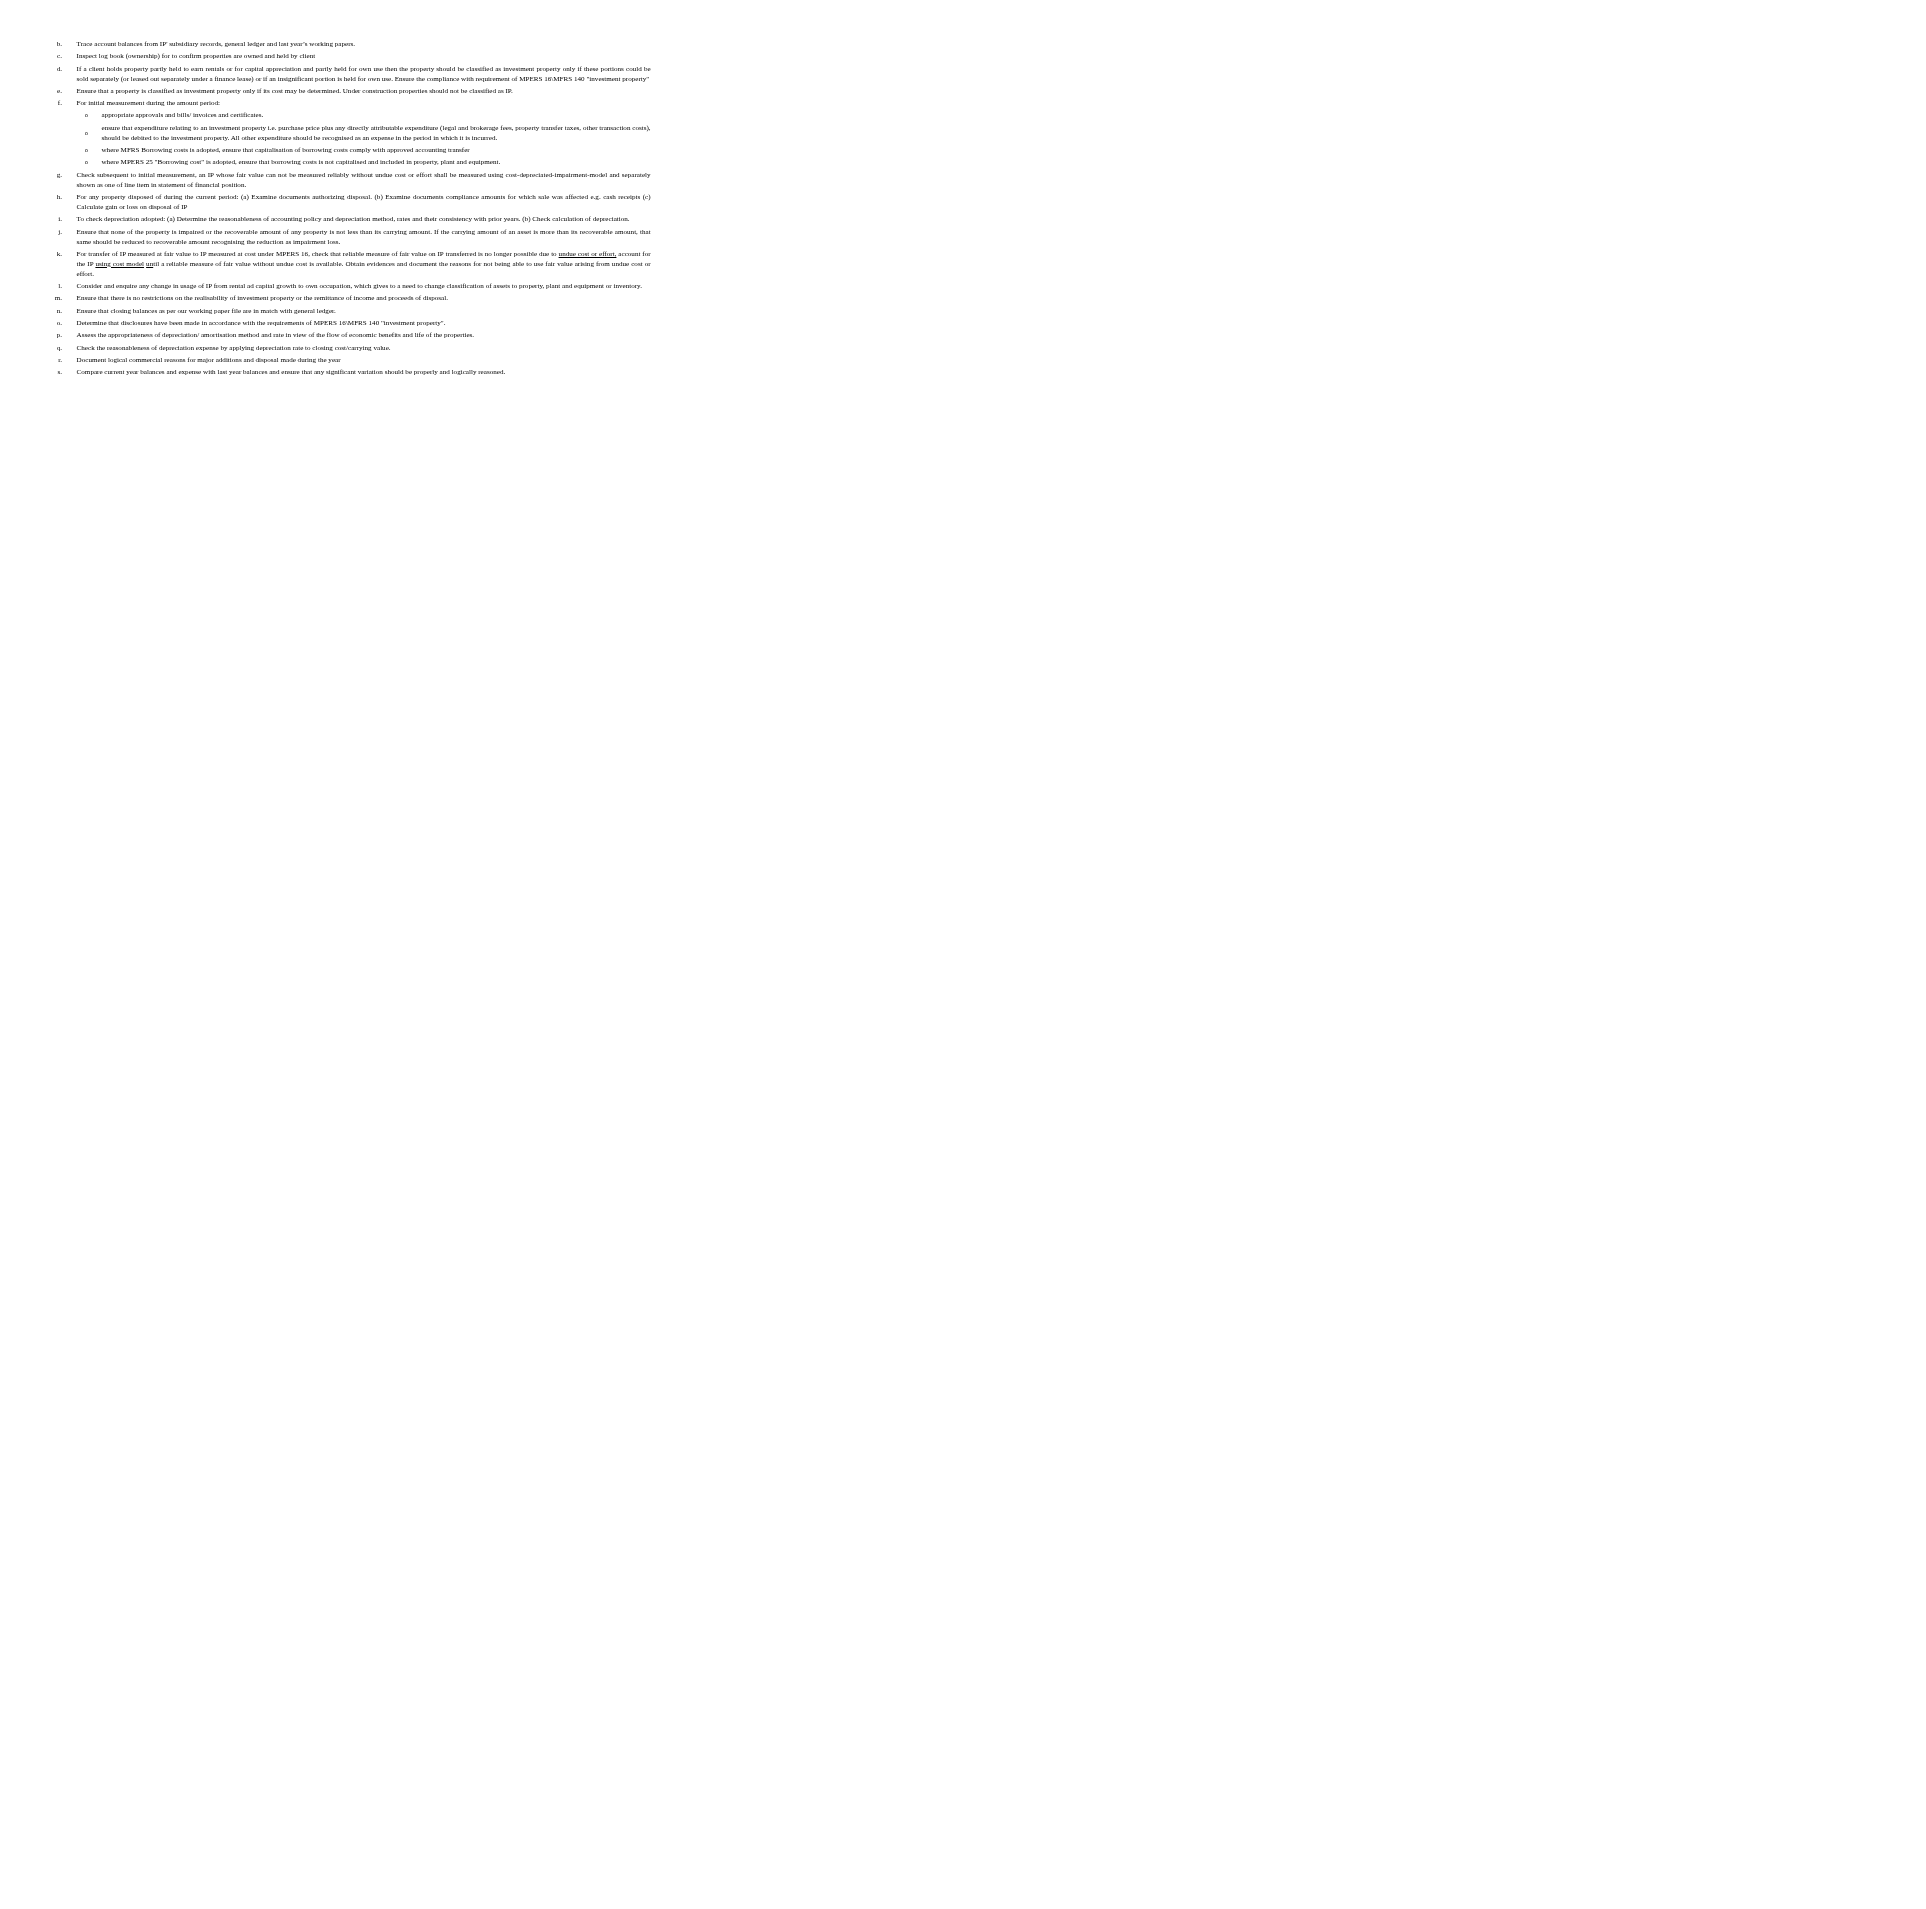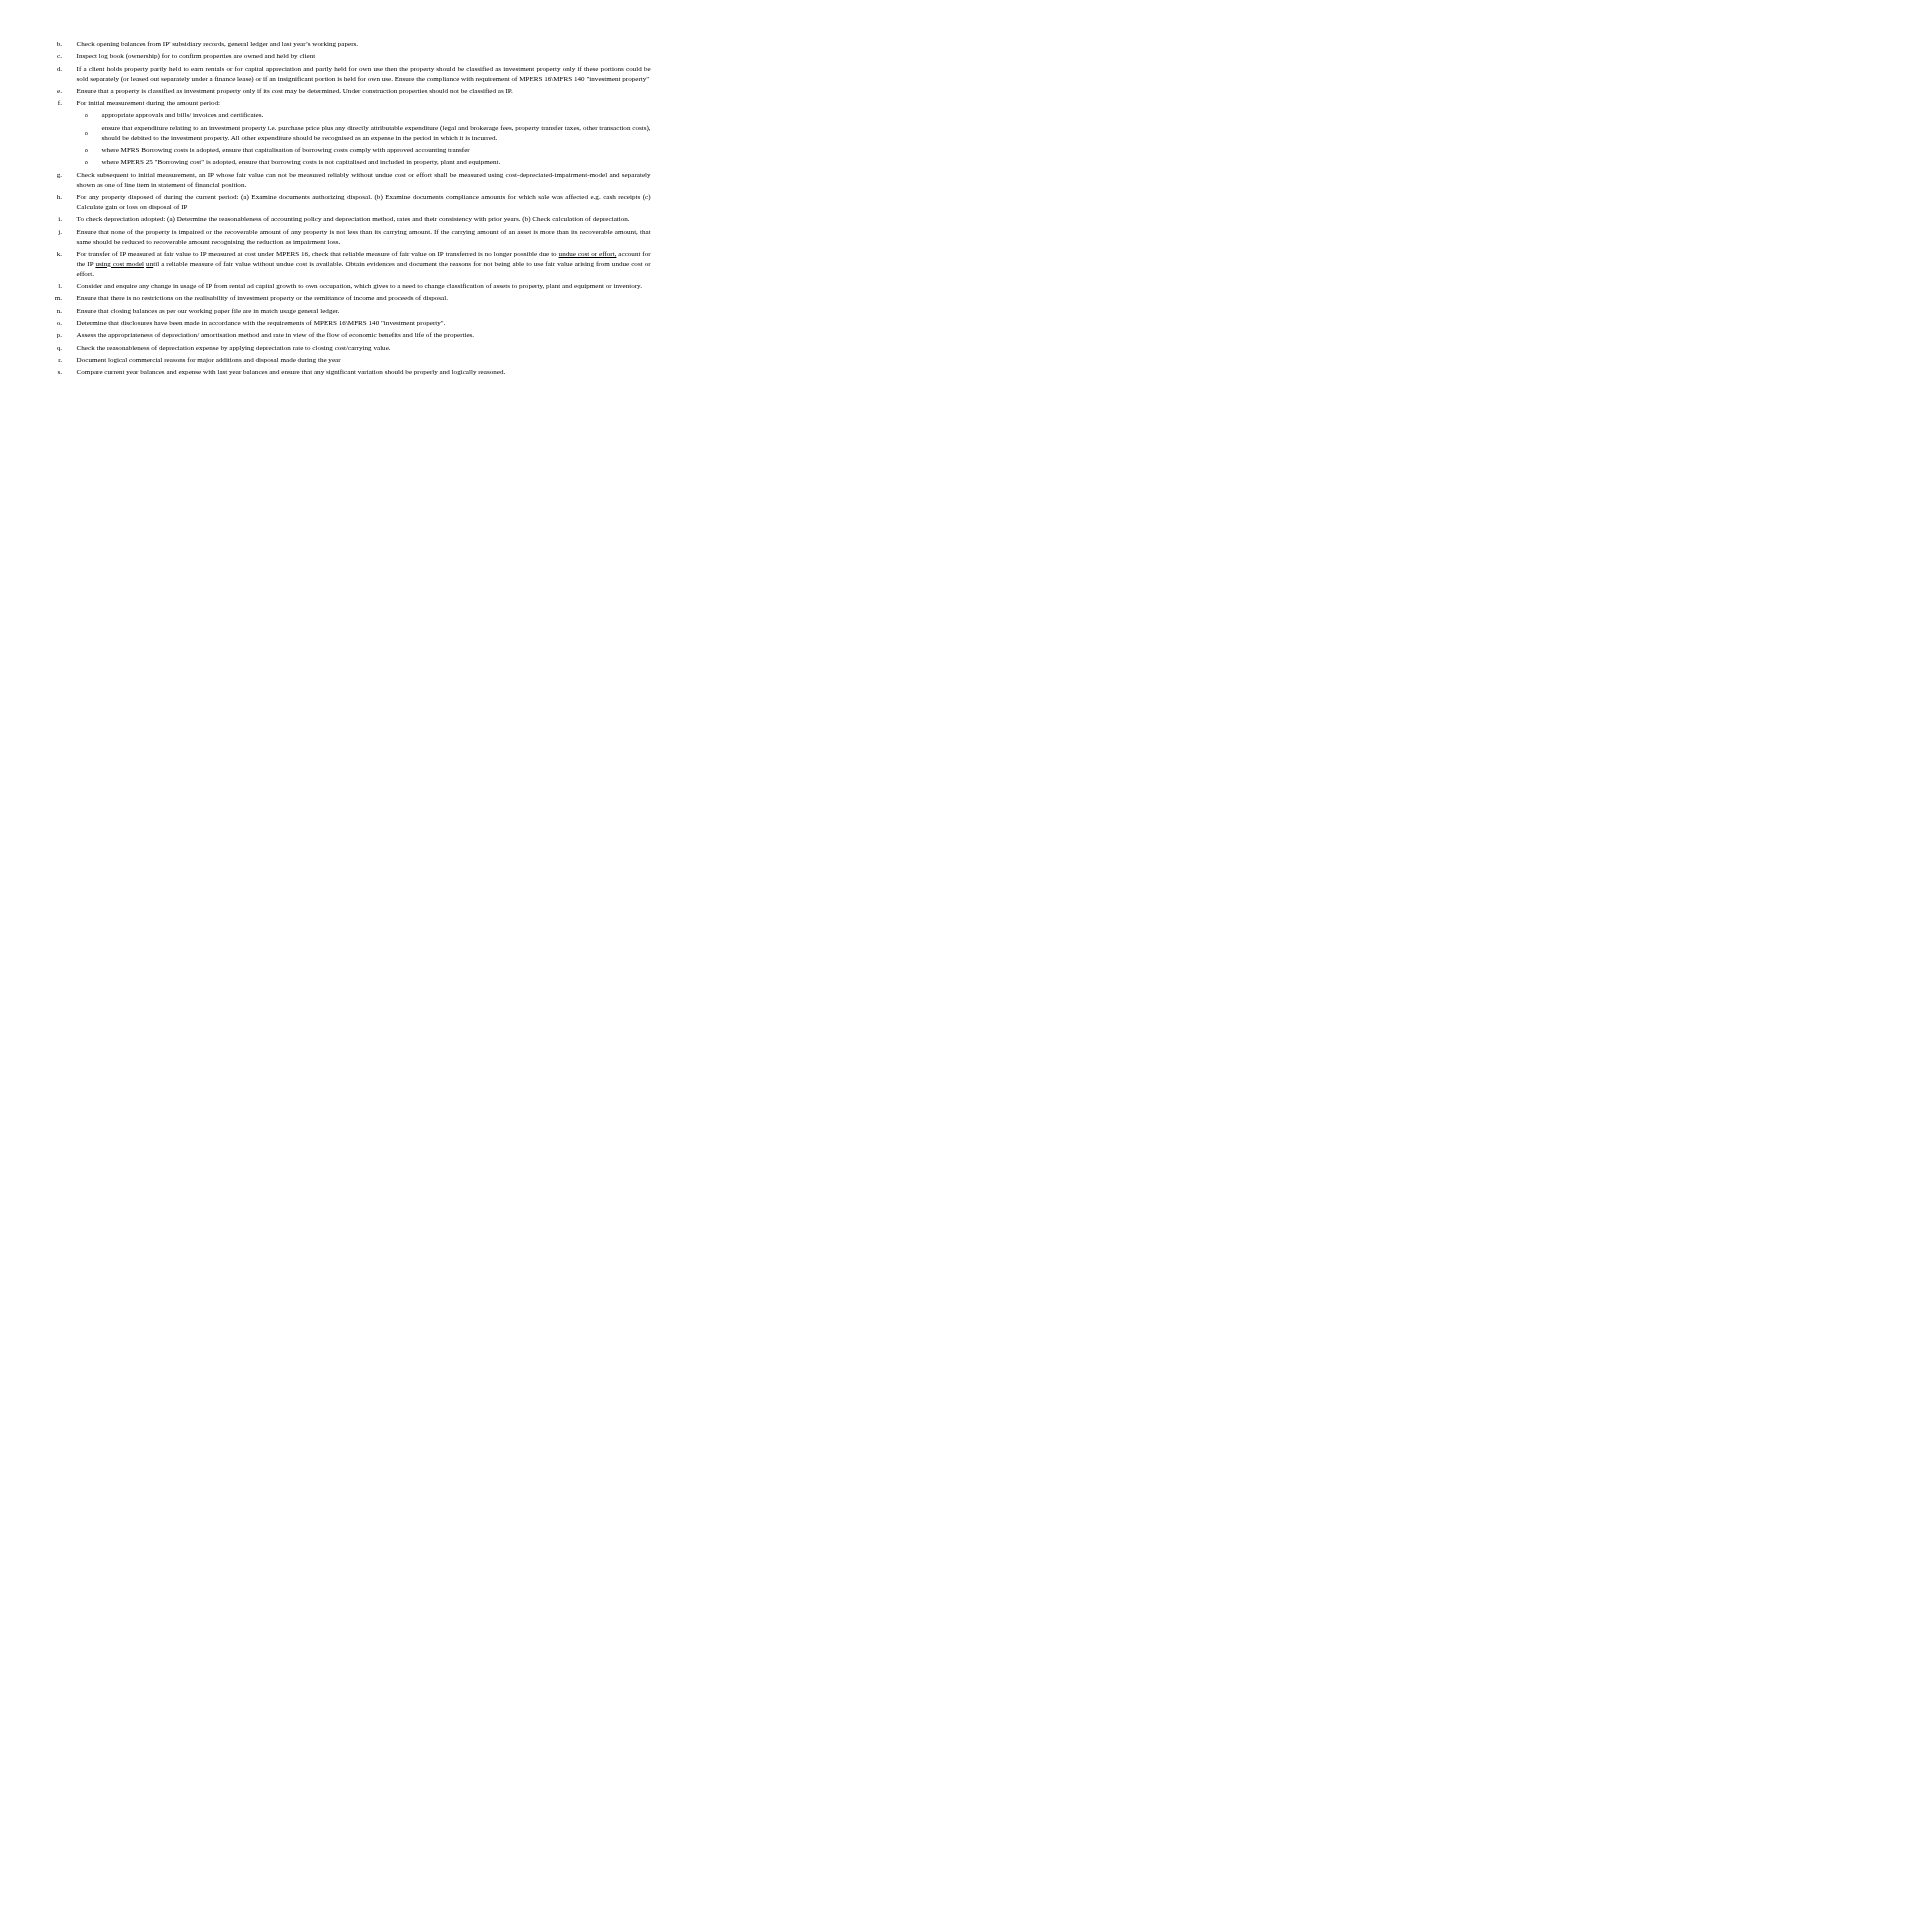--- a/index.html
+++ b/index.html
@@ -58,21 +58,21 @@
   }
 </style>
 </head>
 <body>
 
 <div class="page">
   <div class="list">
 
     <div class="row">
       <div class="lab">b.</div>
-      <div class="bod">Check opening balances from IP' subsidiary records, general ledger and last year’s working papers.</div>
+      <div class="bod">Trace account balances from IP' subsidiary records, general ledger and last year’s working papers.</div>
     </div>
 
     <div class="row">
       <div class="lab">c.</div>
       <div class="bod">Inspect log book (ownership) for to confirm properties are owned and held by client</div>
     </div>
 
     <div class="row">
       <div class="lab">d.</div>
       <div class="bod">If a client holds property partly held to earn rentals or for capital appreciation and partly held for own use then the property should be classified as investment property only if these portions could be sold separately (or leased out separately under a finance lease) or if an insignificant portion is held for own use. Ensure the compliance with requirement of MPERS 16\MFRS 140 "investment property"</div>
@@ -138,21 +138,21 @@
       <div class="bod">Consider and enquire  any change in usage of IP from rental ad capital growth to own occupation, which gives to a need to change classification of assets to property, plant and equipment or inventory.</div>
     </div>
 
     <div class="row">
       <div class="lab">m.</div>
       <div class="bod">Ensure that there is no restrictions on the realisability of investment property or the remittance of income and proceeds of disposal.</div>
     </div>
 
     <div class="row">
       <div class="lab">n.</div>
-      <div class="bod">Ensure that closing balances as per our working paper file are in match usage general ledger.</div>
+      <div class="bod">Ensure that closing balances as per our working paper file are in match with general ledger.</div>
     </div>
 
     <div class="row">
       <div class="lab">o.</div>
       <div class="bod">Determine that disclosures have been made in accordance with the requirements of MPERS 16\MFRS 140 "investment property".</div>
     </div>
 
     <div class="row">
       <div class="lab">p.</div>
       <div class="bod">Assess the appropriateness of depreciation/ amortisation method and rate in view of the flow of economic benefits and life of the properties.</div>

